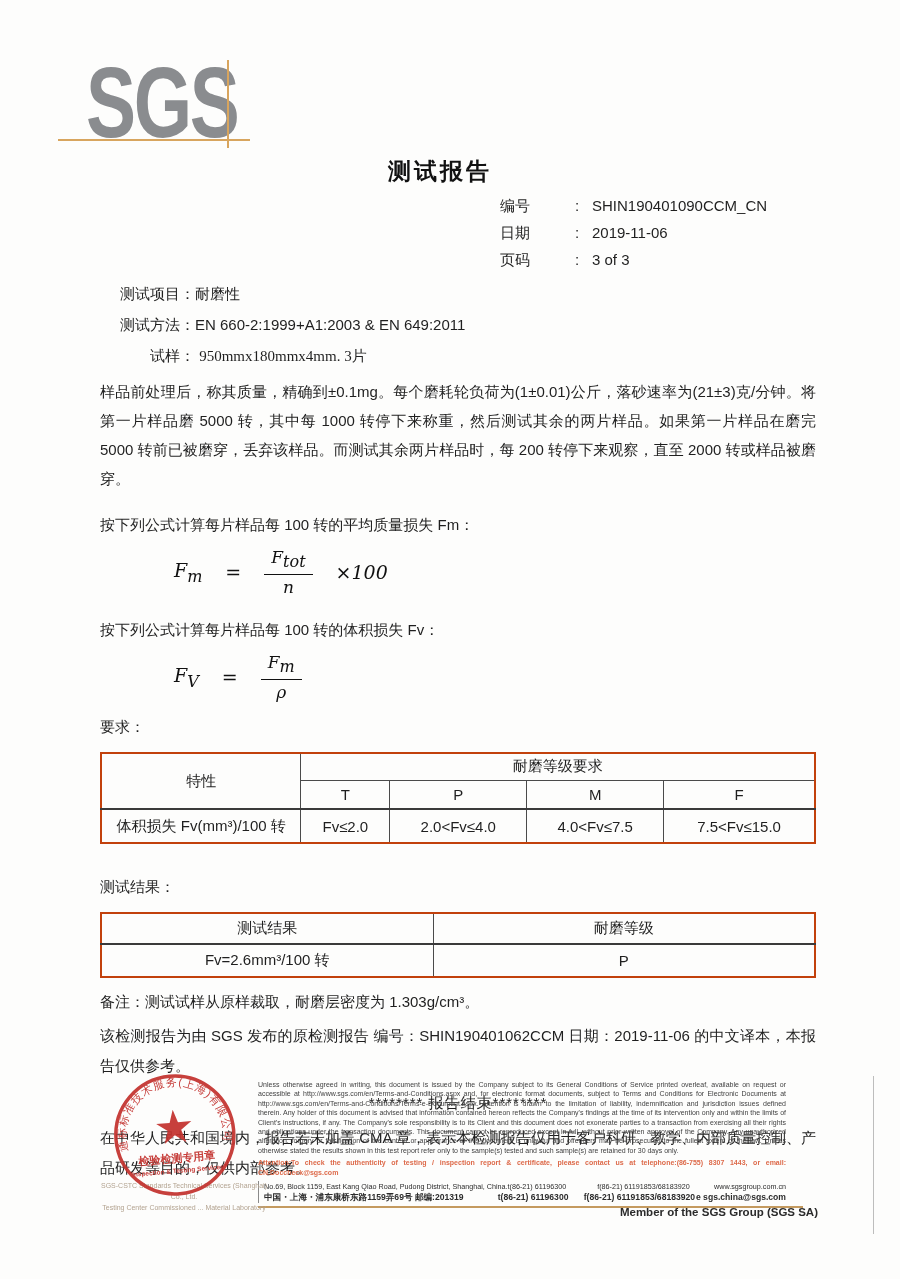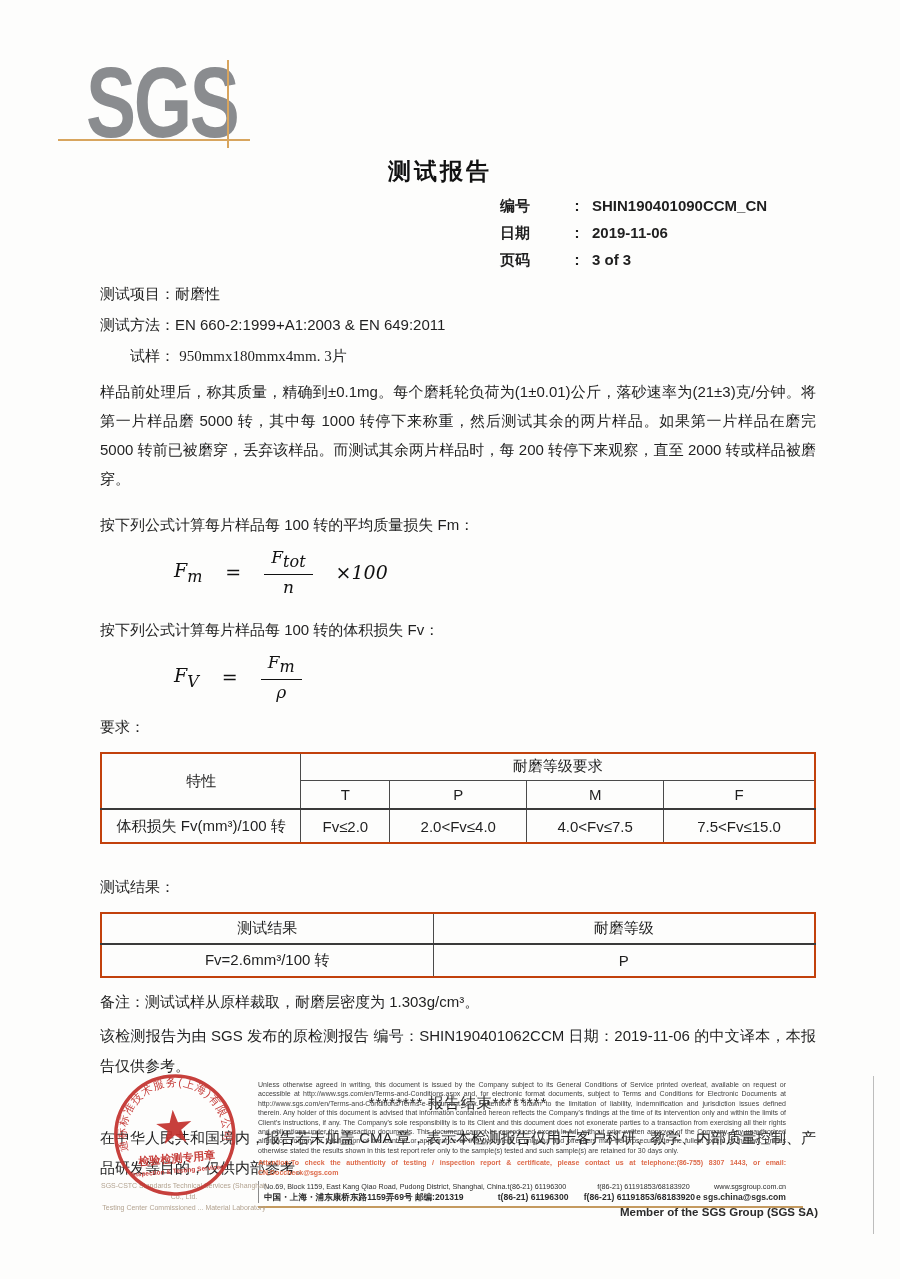--- a/index.html
+++ b/index.html
@@ -14,29 +14,29 @@
     position:absolute; left:86px; top:52px;
     font-size:100px; font-weight:bold; line-height:1; color:#8a8c8f;
     transform:scaleX(.75); transform-origin:left top; letter-spacing:-3px;
   }
   .cross-v{ position:absolute; left:227px; top:60px; width:2px; height:88px; background:#d8a55e; }
   .cross-h{ position:absolute; left:58px; top:139px; width:192px; height:2px; background:#d8a55e; }
   .doc-title{
     position:absolute; left:388px; top:156px;
     font-size:23px; font-weight:bold; letter-spacing:3px; color:#111;
   }
-  .meta{ position:absolute; left:500px; top:192px; font-size:15px; font-weight:bold; }
+  .meta{ position:absolute; left:500px; top:192px; font-size:15px; font-weight:normal; }
   .meta-row{ display:flex; line-height:27px; }
   .meta-label{ width:62px; }
   .meta-colon{ width:30px; text-align:center; }
   .meta-value{ white-space:nowrap; }
 
   
   .body{ position:absolute; left:100px; top:284px; width:716px; font-size:15px; }
-  .info-line{ line-height:20px; margin-bottom:11px; }
+  .info-line{ line-height:20px; margin-bottom:11px;margin-left:20px; }
   .indent{ padding-left:30px; }
   .serif-val{ font-family:"Liberation Serif","DejaVu Serif",serif; }
   .para{ line-height:29px; text-align:justify; margin-top:3px; }
   .intro{ line-height:22px; margin-top:21px; }
   .formula{
     margin:10px 0 6px 74px; display:flex; align-items:center; gap:23px;
     font-family:"DejaVu Serif","Liberation Serif",serif; font-style:italic;
     font-size:19px; color:#111; height:52px;
   }
   .formula sub{ font-size:16px; }

